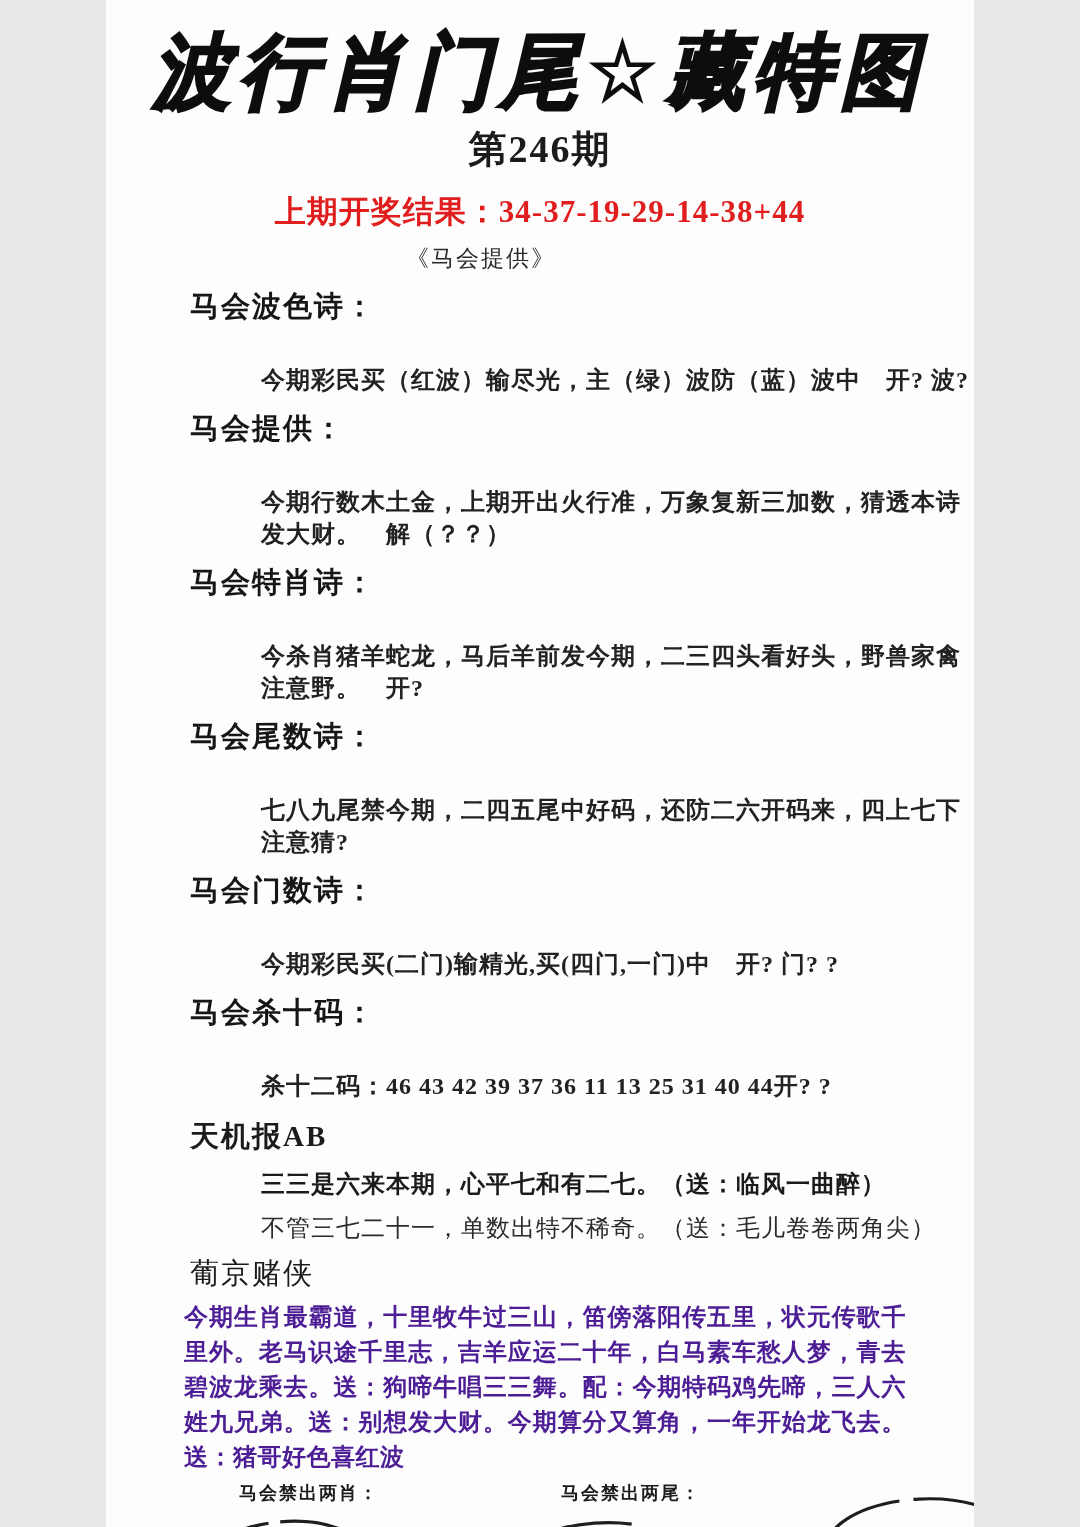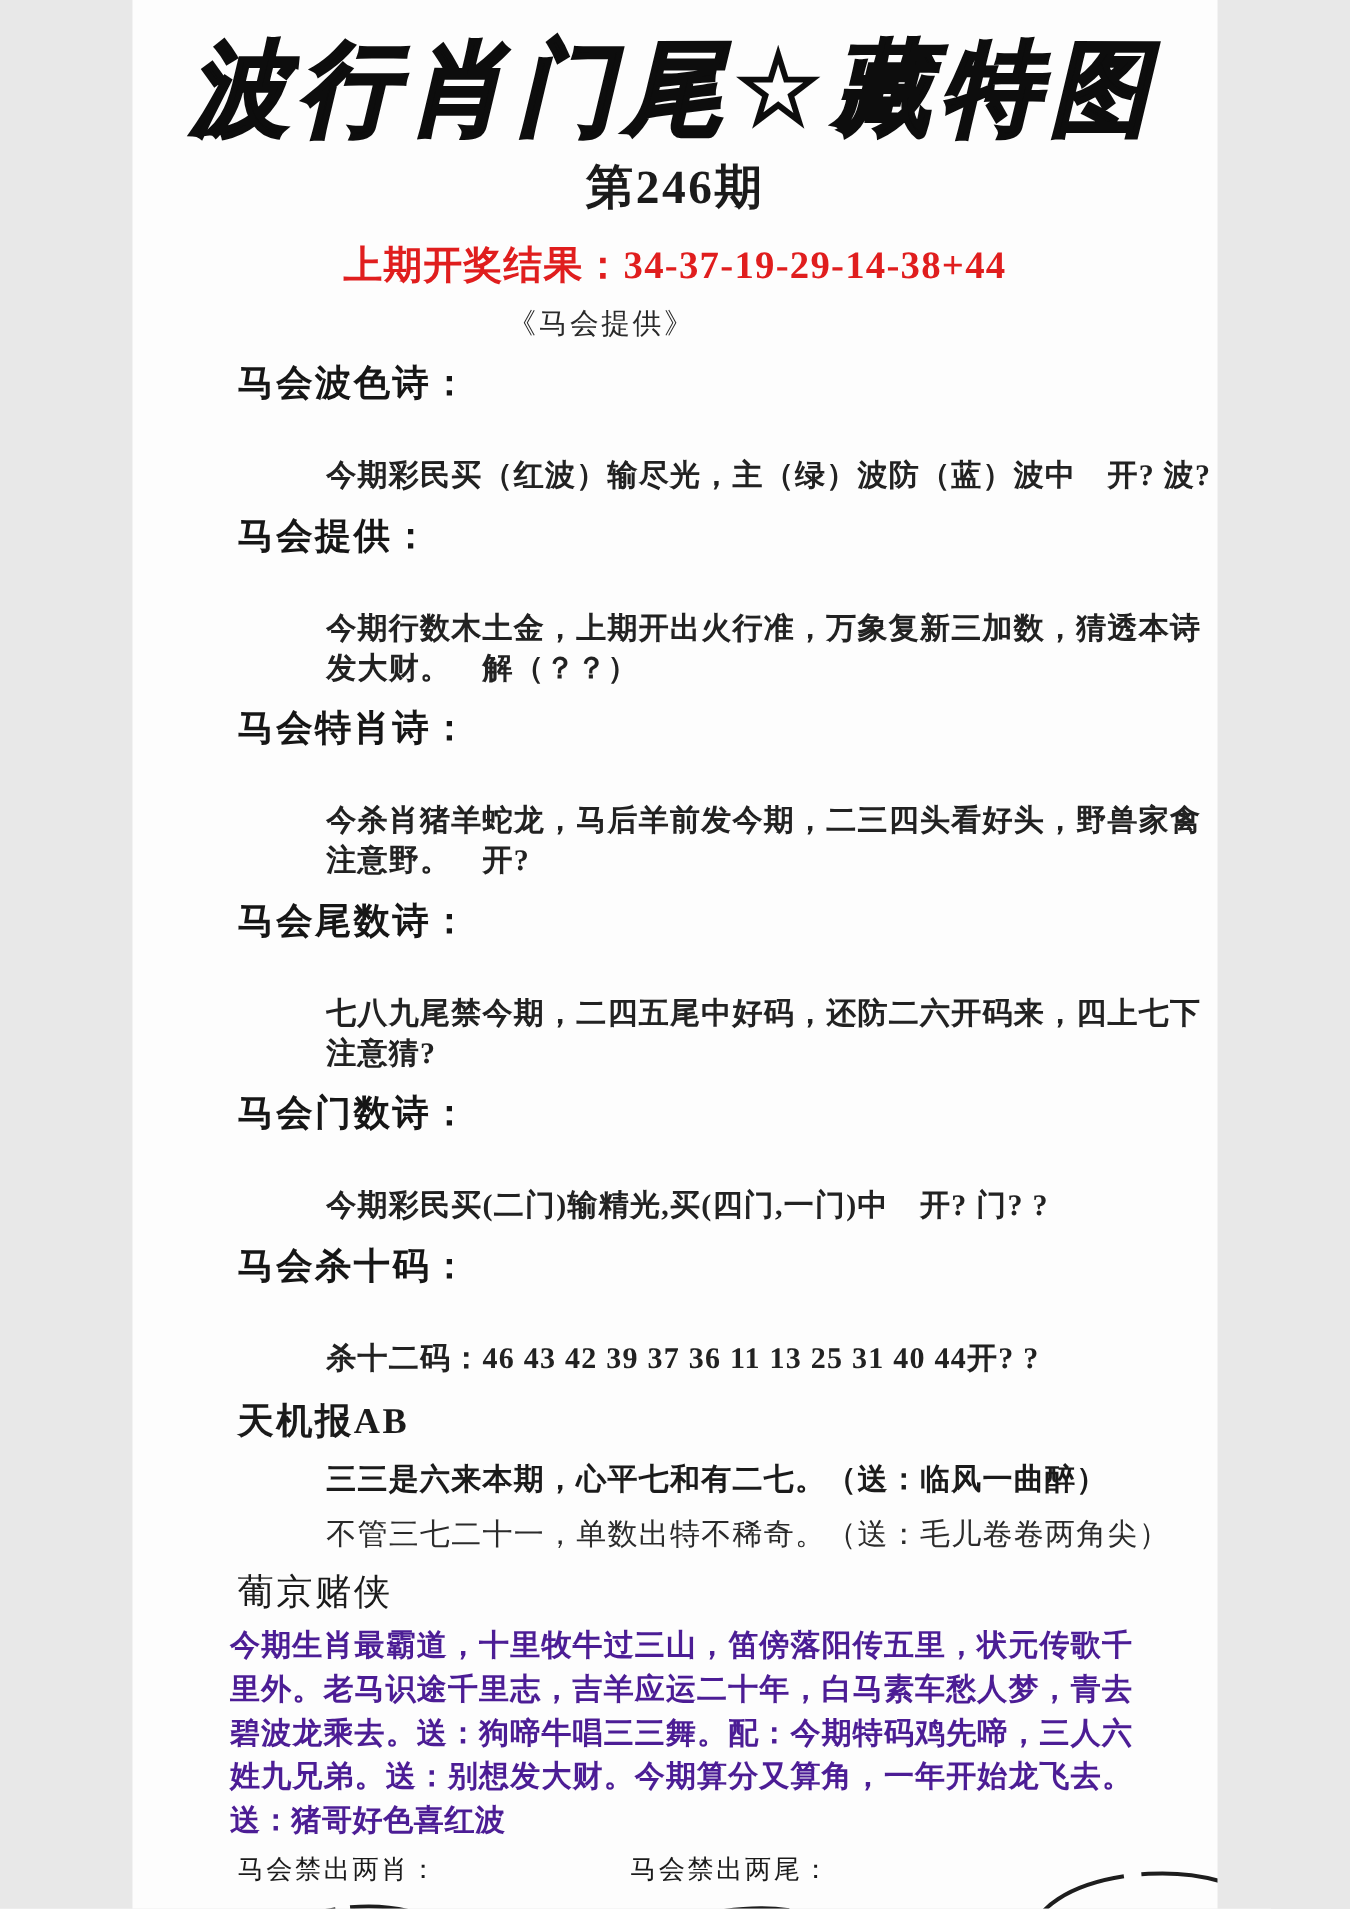--- a/index.html
+++ b/index.html
@@ -49,21 +49,21 @@
   
   .pujing{margin-top:9px;}
   .pujing h2{margin:0 0 0 84px;font-size:29px;font-weight:normal;letter-spacing:2px;}
   .pujing p{
     margin:6px 68px 0 78px;font-size:24px;font-weight:bold;
     line-height:35px;letter-spacing:0.5px;text-align:justify;color:#4c1d95;
   }
   
   .forbidden{position:relative;height:180px;margin-top:6px;}
   .fgroup{position:absolute;top:0;}
-  .fgroup .fhead{margin:0;font-size:21px;font-weight:normal;letter-spacing:2px;}
+  .fgroup .fhead{margin:0;font-size:18px;font-weight:bold;letter-spacing:2px;text-align:right;}
   .fg1{left:84px;}  .fg2{left:398px;}  .fg3{left:735px;}
   .oval-wrap{position:relative;margin-top:12px;}
   .fg1 .oval-wrap{width:195px;height:115px;margin-left:-6px;}
   .fg2 .oval-wrap{width:205px;height:108px;margin-left:-8px;}
   .fg3 .oval-wrap{width:200px;height:100px;margin-left:-20px;}
   .oval-wrap svg{position:absolute;left:0;top:0;}
   .oval-label{
     position:absolute;inset:0;display:flex;align-items:center;justify-content:center;
     font-size:27px;letter-spacing:4px;color:#222;font-weight:500;
   }

